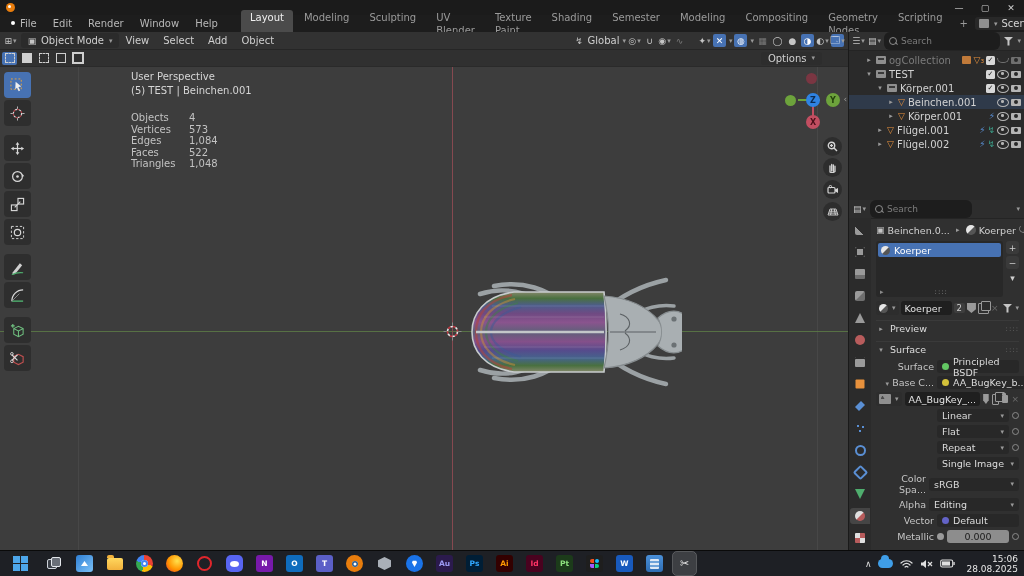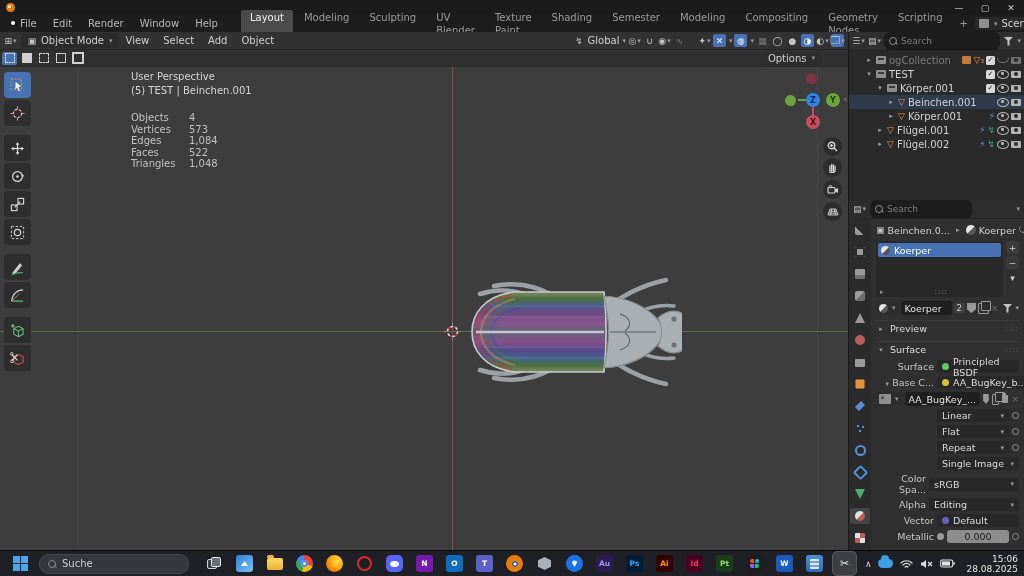--- a/index.html
+++ b/index.html
@@ -784,24 +784,20 @@
     </div>
   </div>
 
   <div class="taskbar">
     <span class="start">
         <i></i>
         <i></i>
         <i></i>
         <i></i>
       </span>
-    <div class="tb-search">
-      <span class="mag"></span>
-      <span>Suche</span>
-    </div>
     <div class="apps" id="tbApps">
         <div class="app">
           <span class="tile" style="background:none">
             <svg width="15" height="13" viewBox="0 0 15 13">
               <rect x="0.5" y="2.5" width="9" height="9" rx="1.5" fill="#3c4048" stroke="#cfd3da"></rect>
               <rect x="4.5" y="0.5" width="9" height="9" rx="1.5" fill="#6a6f78" stroke="#e4e7ec"></rect>
             </svg>
           </span>
         </div>
         <div class="app">

